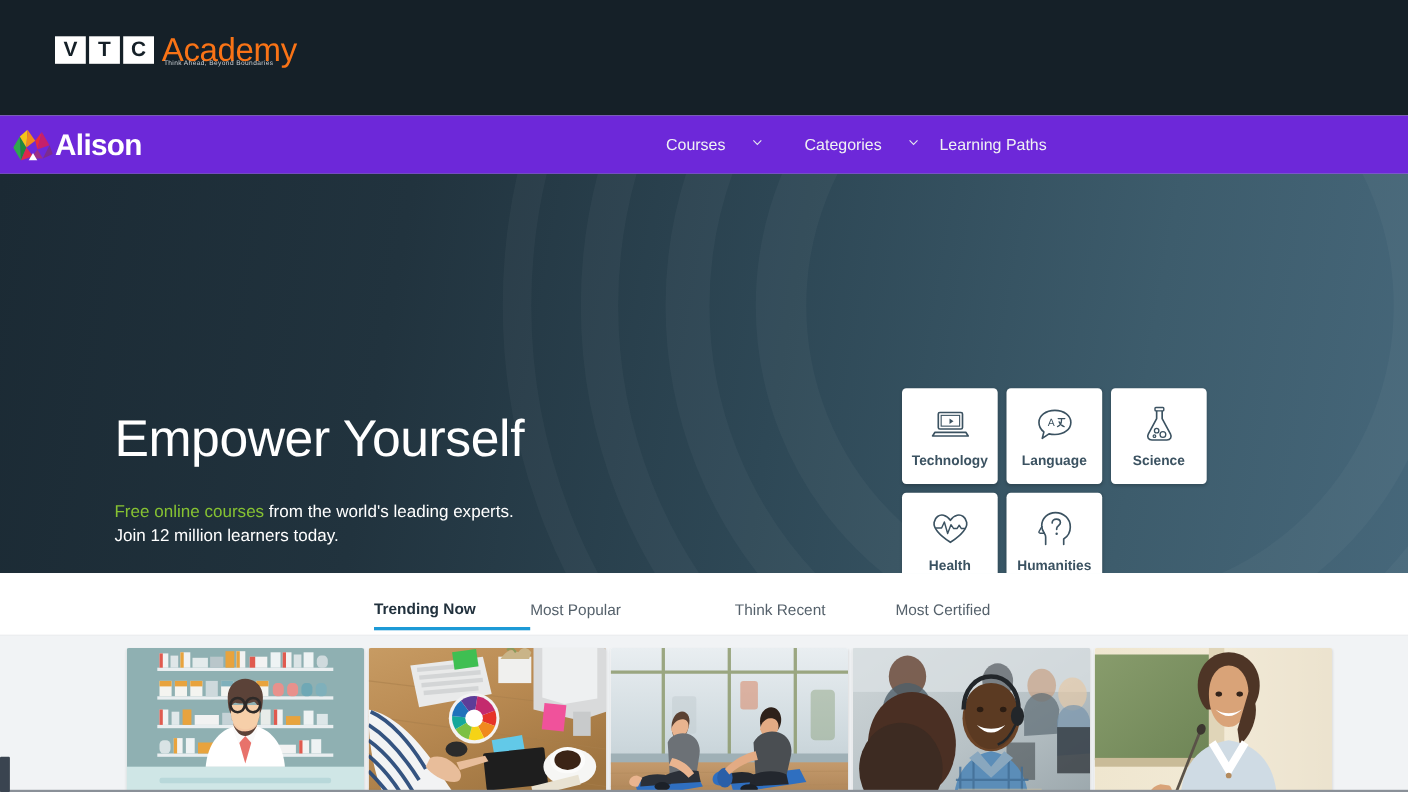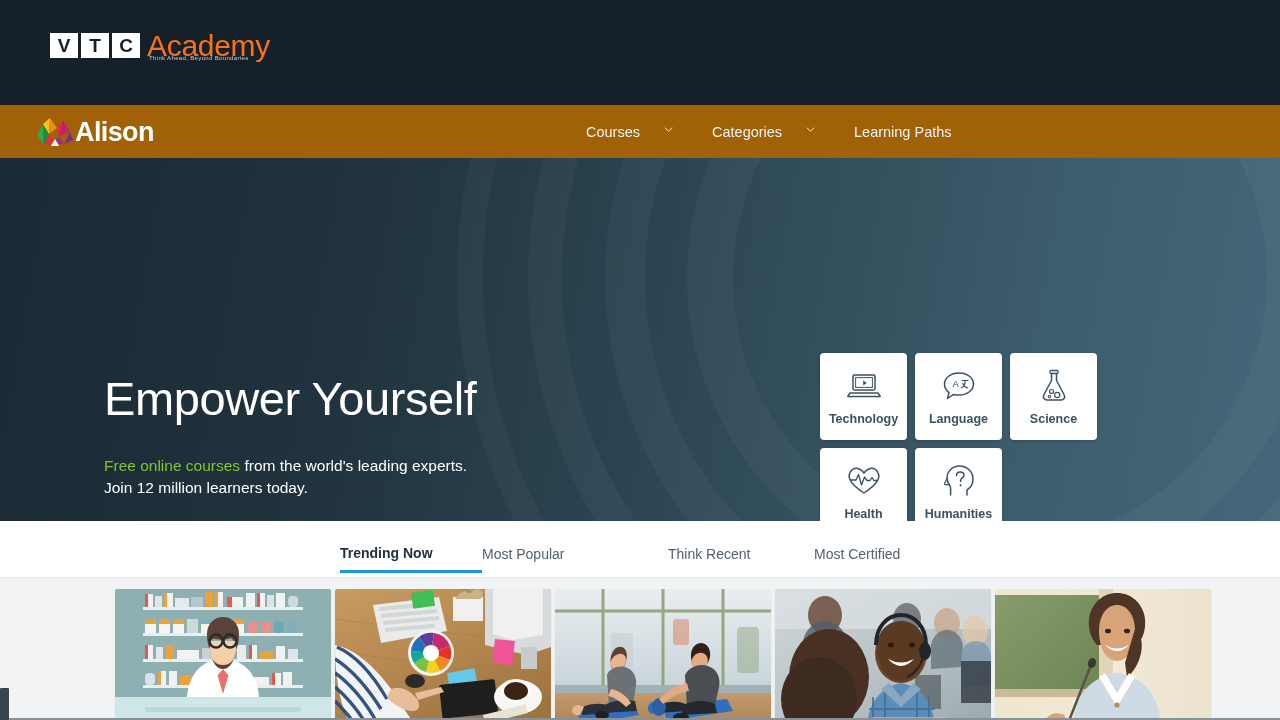--- a/index.html
+++ b/index.html
@@ -48,25 +48,24 @@
     color: #c9ced3;
     font-size: 6px;
     letter-spacing: 0.35px;
     white-space: nowrap;
     font-family: "Liberation Sans", sans-serif;
   }
 
   
   .nav {
     height: 53px;
-    background: #a16207;
+    background: #6d28d9;
     display: flex;
     align-items: center;
     position: relative;
-    padding-left: 25px;
   }
   .alison-logo {
     display: flex; align-items: center;
     margin-left: 12px;
     gap: 2px;
   }
   .alison-mark { width: 36px; height: 28px; display: block; }
   .alison-text {
     color: #ffffff;
     font-size: 27px;
@@ -106,20 +105,21 @@
     display: flex; align-items: center;
     gap: 0;
   }
   .nav-link {
     color: #f0f2f4;
     font-size: 14.5px;
     display: flex; align-items: center;
     gap: 24px;
     cursor: pointer;
     white-space: nowrap;
+    justify-content: center;
   }
   .nl-courses { width: 126px; }
   .nl-categories { width: 142px; }
   .chev { display: inline-block; width: 9px; height: 9px; position: relative; top: -2px; }
   .signup-nav {
     position: absolute;
     right: 10px; top: 118px;
     background: #74bf2b;
     color: #ffffff;
     border: none;

